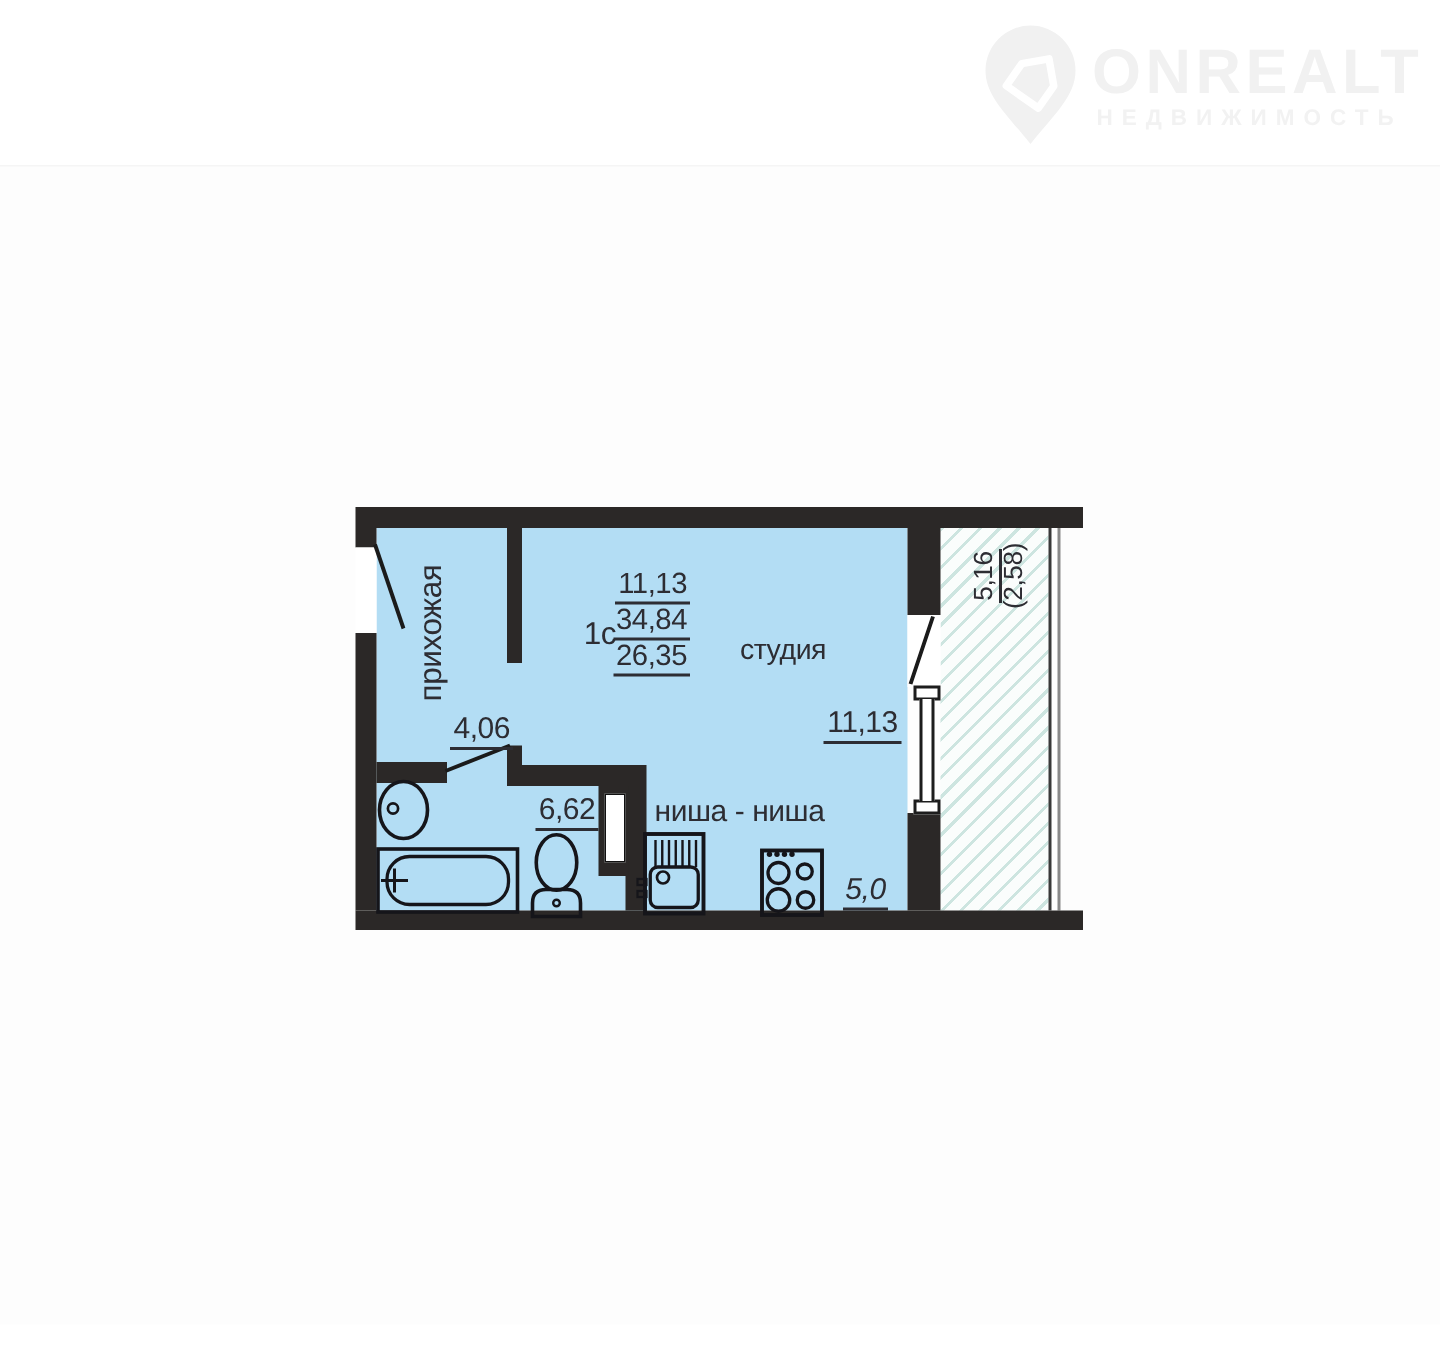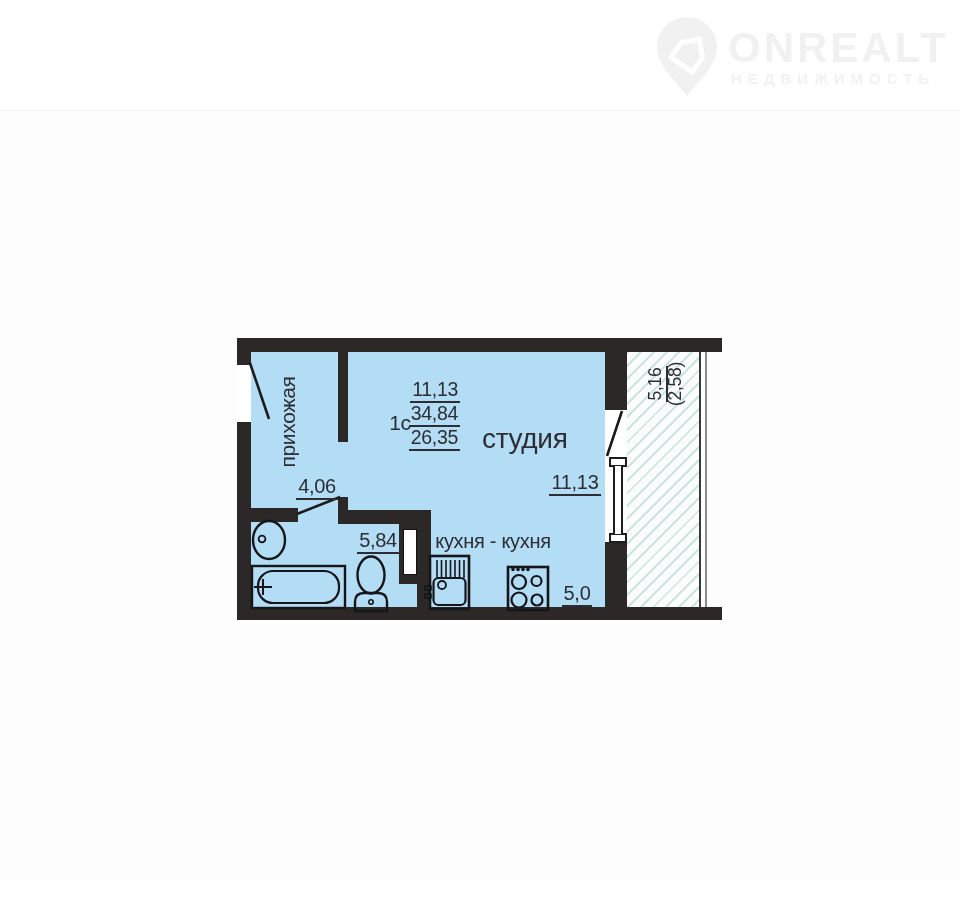--- a/index.html
+++ b/index.html
@@ -57,26 +57,26 @@
   
   .lbl{color:var(--ink);text-align:center;letter-spacing:-0.3px;}
   .num{color:var(--ink);text-align:center;letter-spacing:-0.3px;}
   .num span{border-bottom:2px solid var(--ink);padding:0 2px 1px 2px;}
   .rot{transform:rotate(-90deg);}
 
   .lbl-hall{left:218px;top:410px;width:140px;height:24px;font-size:21px;}
   .lbl-type{left:379px;top:411px;width:42px;height:34px;font-size:21px;color:var(--ink);}
   .num-stack{left:398px;width:62px;height:22px;font-size:19.5px;text-align:right;}
   .n1{top:378px;} .n2{top:402px;} .n3{top:426px;}
-  .lbl-studio{left:482px;top:423px;width:80px;height:22px;font-size:28px;}
+  .lbl-studio{left:482px;top:423px;width:80px;height:22px;font-size:19px;}
   .num-studio{left:545px;top:471px;width:60px;height:22px;font-size:20px;}
-  .num-hall{left:292px;top:475px;width:50px;height:22px;font-size:20px;}
+  .num-hall{left:292px;top:475px;width:50px;height:22px;font-size:20px;text-align:right;}
   .num-bath{left:353px;top:529px;width:50px;height:22px;font-size:20px;}
   .lbl-kitchen{left:432px;top:530px;width:122px;height:22px;font-size:20px;white-space:nowrap;}
-  .num-kitchen{left:552px;top:582px;width:50px;height:22px;font-size:20px;}
+  .num-kitchen{left:552px;top:582px;width:50px;height:22px;font-size:20px;font-style:italic;}
   .lbl-balcony{left:638px;top:362px;width:58px;height:44px;font-size:17.5px;line-height:20px;}
   .lbl-balcony .l2{display:block;}
 
   svg{position:absolute;left:0;top:0;}
 </style>
 </head>
 <body>
 
 <div id="screen" style="--floor: #b3ddf4; --wall: #2b2827; --ink: #2d2d33; --hatch: #cde5e0;">
 
@@ -177,21 +177,21 @@
   </svg>
 
   <div class="abs lbl rot lbl-hall">прихожая</div>
   <div class="abs lbl lbl-type">1с</div>
   <div class="abs num num-stack n1"><span>11,13</span></div>
   <div class="abs num num-stack n2"><span>34,84</span></div>
   <div class="abs num num-stack n3"><span>26,35</span></div>
   <div class="abs lbl lbl-studio">студия</div>
   <div class="abs num num-studio"><span>11,13</span></div>
   <div class="abs num num-hall"><span>4,06</span></div>
-  <div class="abs num num-bath"><span>5,84</span></div>
-  <div class="abs lbl lbl-kitchen">кухня - кухня</div>
+  <div class="abs num num-bath"><span>6,62</span></div>
+  <div class="abs lbl lbl-kitchen">ниша - ниша</div>
   <div class="abs num num-kitchen"><span>5,0</span></div>
   <div class="abs num rot lbl-balcony">
     <span>5,16</span>
     <span class="l2" style="border:none;padding:0;">(2,58)</span>
   </div>
 
 </div>
 
 </body></html>

